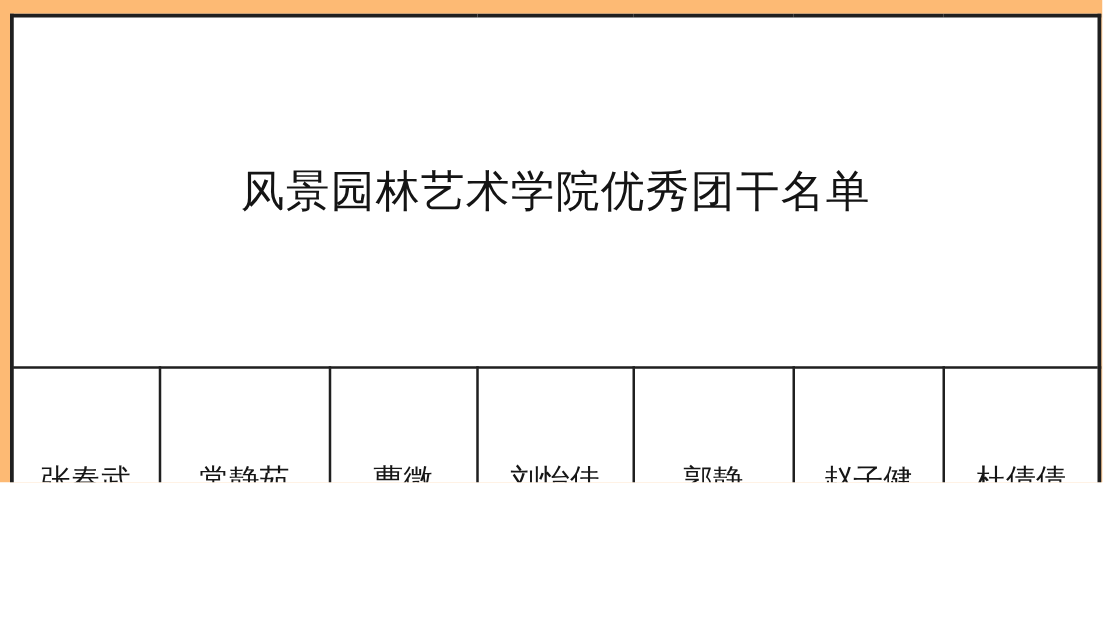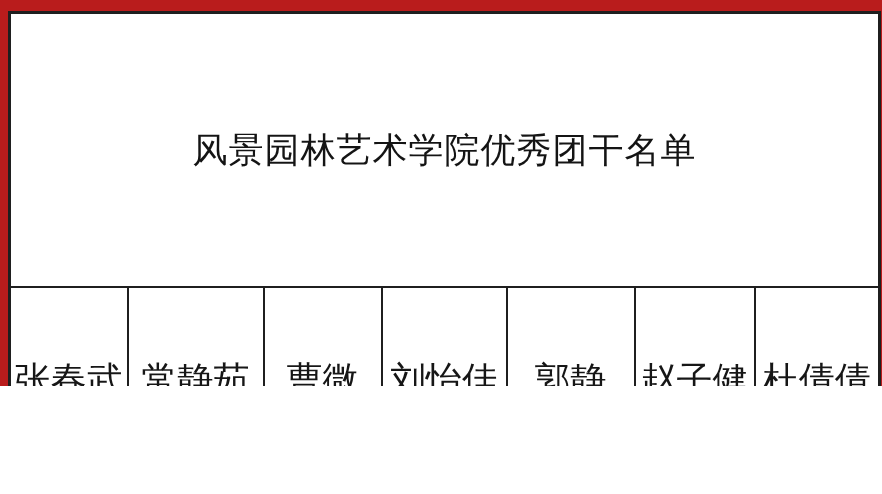--- a/index.html
+++ b/index.html
@@ -4,21 +4,21 @@
 <style>
   html, body {
     margin: 0;
     padding: 0;
     background: #ffffff;
   }
   .page {
     position: relative;
     width: 882px;
     height: 386px;
-    background: #b91c1c;
+    background: #fdba74;
     font-family: "DejaVu Serif", "Liberation Serif", serif;
     color: #1a1a1a;
     overflow: hidden;
   }
   table.roster {
     position: absolute;
     left: 8px;
     top: 11px;
     width: 870px;
     height: 465px;
@@ -38,21 +38,21 @@
     vertical-align: middle;
     font-size: 35px;
     letter-spacing: 1px;
     color: #141414;
     white-space: nowrap;
   }
   td.name-cell {
     height: 46px;
     text-align: center;
     vertical-align: middle;
-    font-size: 36px;
+    font-size: 24px;
     color: #161616;
     white-space: nowrap;
     overflow: hidden;
   }
 </style>
 </head>
 <body>
 
 <div class="page">
   <table class="roster">

